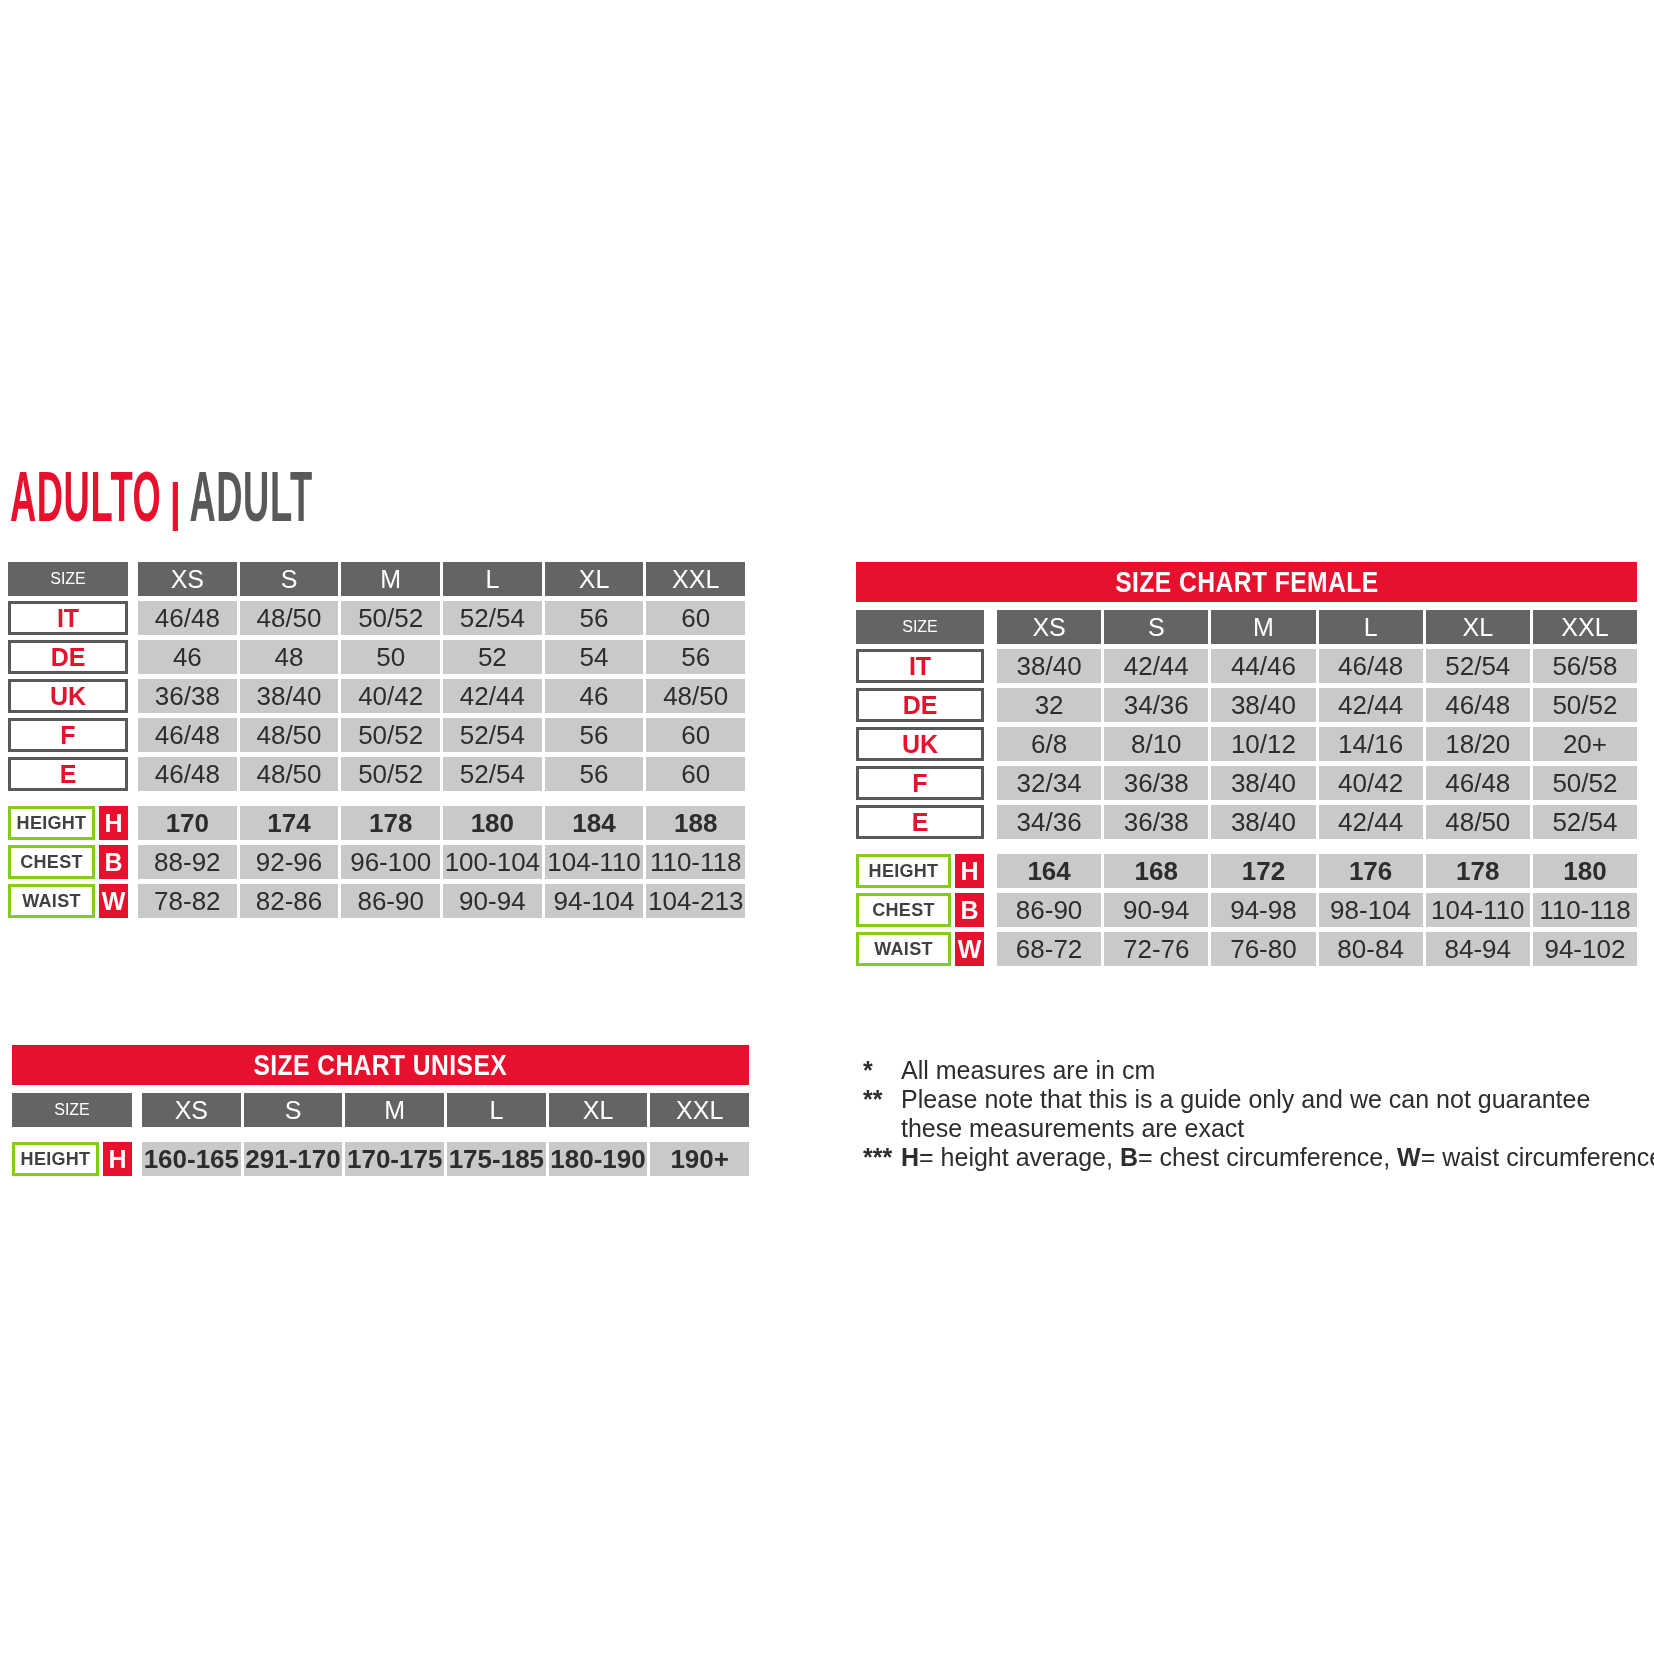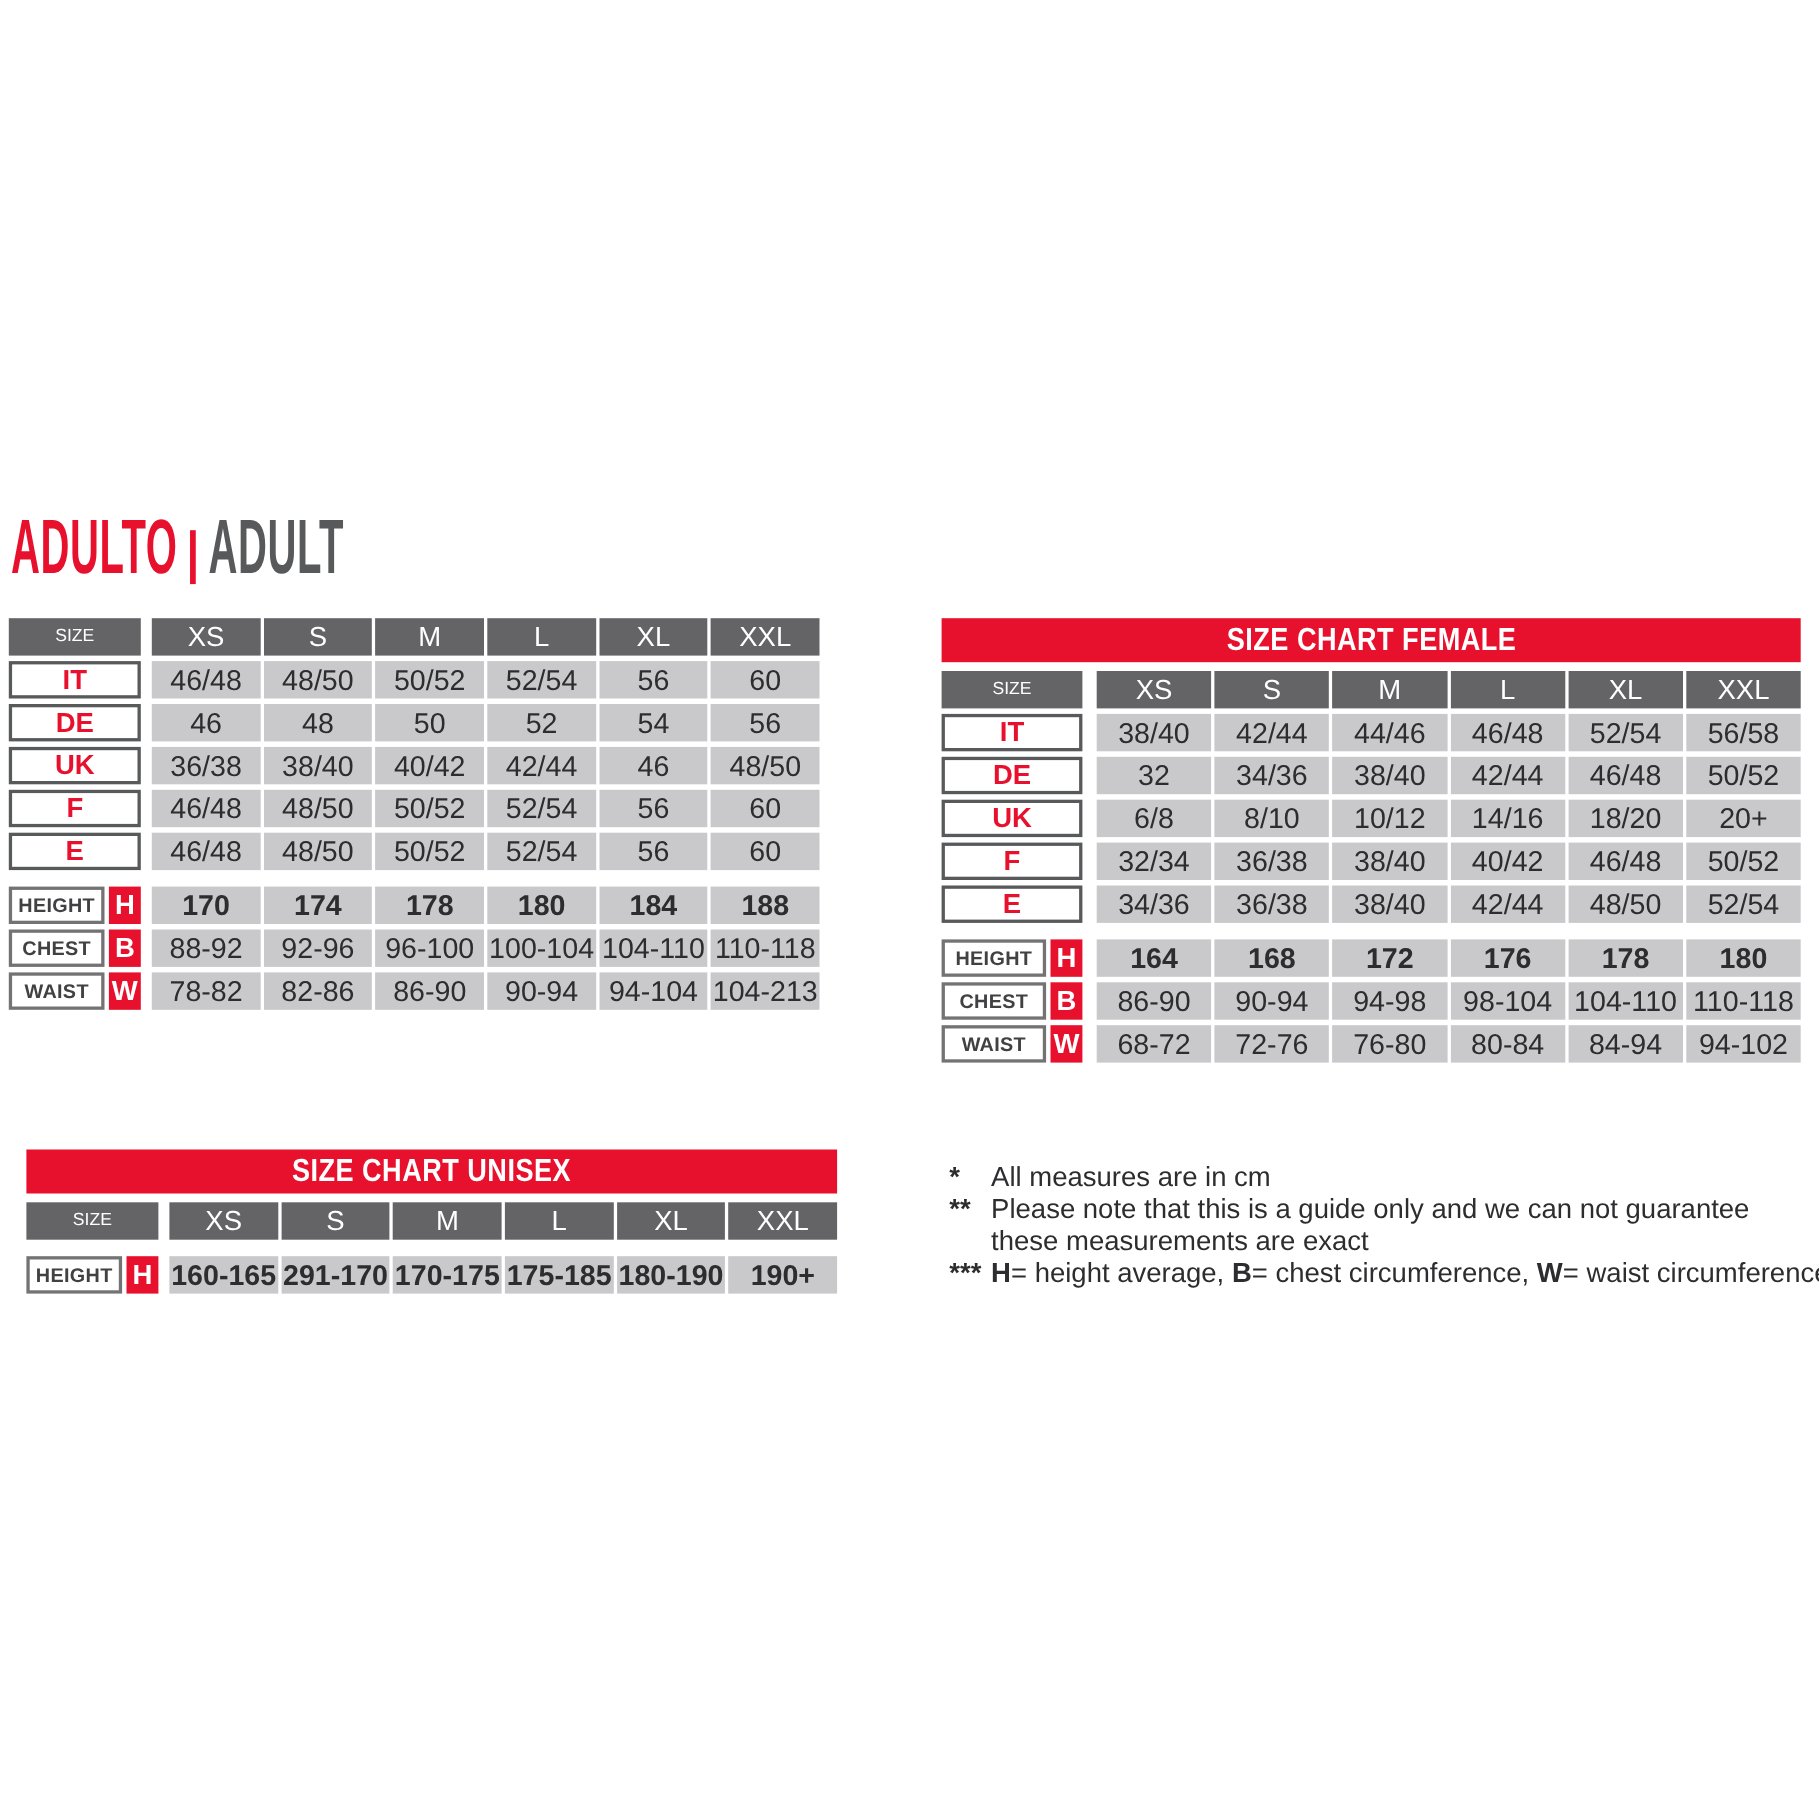--- a/index.html
+++ b/index.html
@@ -15,34 +15,34 @@
     transform: scaleX(0.52); transform-origin: left top;
   }
   .t-red { color: #E8112D; }
   .t-gray { color: #58595B; }
   .t-bar { display: inline-block; width: 10px; height: 49px; background: #E8112D; margin: 0 22px; align-self: flex-end; margin-bottom: 1px; }
 
   
   .chart { position: absolute; }
   #male-table   { left: 8px;   top: 562px; width: 737px; --lblw: 120px; --lblgap: 7px; }
   #female-table { left: 856px; top: 562px; width: 781px; --lblw: 128px; --lblgap: 10px; }
-  #unisex-table { left: 24px;   top: 1045px; width: 737px; --lblw: 120px; --lblgap: 7px; }
+  #unisex-table { left: 12px;   top: 1045px; width: 737px; --lblw: 120px; --lblgap: 7px; }
 
   .band { height: 40px; background: #E8112D; display: flex; align-items: center; justify-content: center; margin-bottom: 8px; }
   .band-text { color: #ffffff; font-weight: 700; font-size: 29px; letter-spacing: 0.5px; transform: scaleX(0.85); white-space: nowrap; }
 
   .row { display: flex; gap: 3px; height: 34px; margin-top: 5px; }
   .row.header-row { margin-top: 0; }
   .row.first-measure { margin-top: 15px; }
 
   .lbl-slot { flex: 0 0 var(--lblw); margin-right: var(--lblgap); height: 100%; }
   .size-head { background: #646467; color: #ffffff; display: flex; align-items: center; justify-content: center; font-size: 16px; }
   .rlabel { width: 100%; height: 100%; border: 3px solid #58595B; background: #ffffff; color: #E8112D; font-weight: 700; font-size: 25px; display: flex; align-items: center; justify-content: center; }
   .mgroup { display: flex; gap: 4px; }
-  .mlabel { flex: 1 1 auto; height: 100%; border: 3px solid #737373; background: #ffffff; color: #414042; font-weight: 700; font-size: 18px; letter-spacing: 0.3px; display: flex; align-items: center; justify-content: center; }
+  .mlabel { flex: 1 1 auto; height: 100%; border: 3px solid #84cc16; background: #ffffff; color: #414042; font-weight: 700; font-size: 18px; letter-spacing: 0.3px; display: flex; align-items: center; justify-content: center; }
   .badge { flex: 0 0 29px; height: 100%; background: #E8112D; color: #ffffff; font-weight: 700; font-size: 25px; display: flex; align-items: center; justify-content: center; }
 
   .cell { flex: 1 1 0; background: #C9C9CB; color: #2D2D2F; font-size: 26px; display: flex; align-items: center; justify-content: center; }
   .header-row .cell { background: #646467; color: #ffffff; font-size: 25px; }
   .cell.bold { font-weight: 700; }
 
   
   .footnotes {
     position: absolute; left: 863px; top: 1056px;
     display: grid; grid-template-columns: 38px auto;

